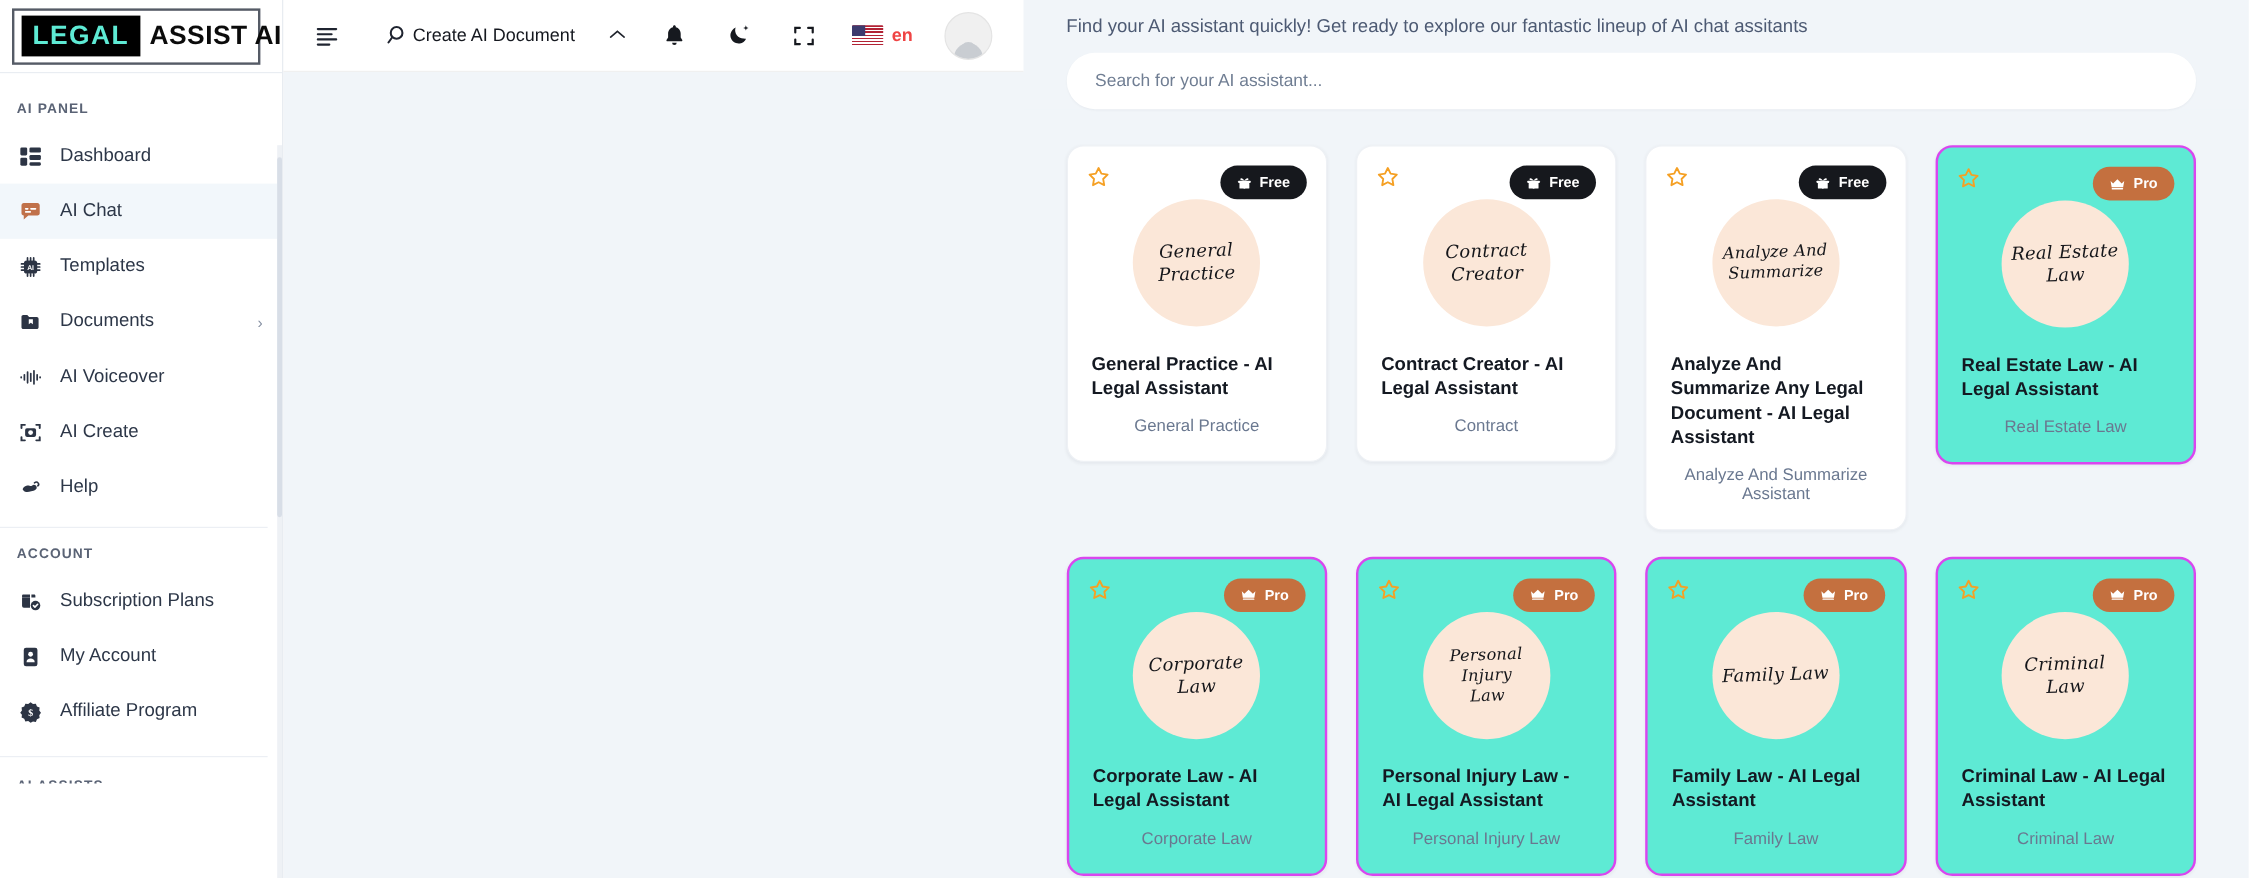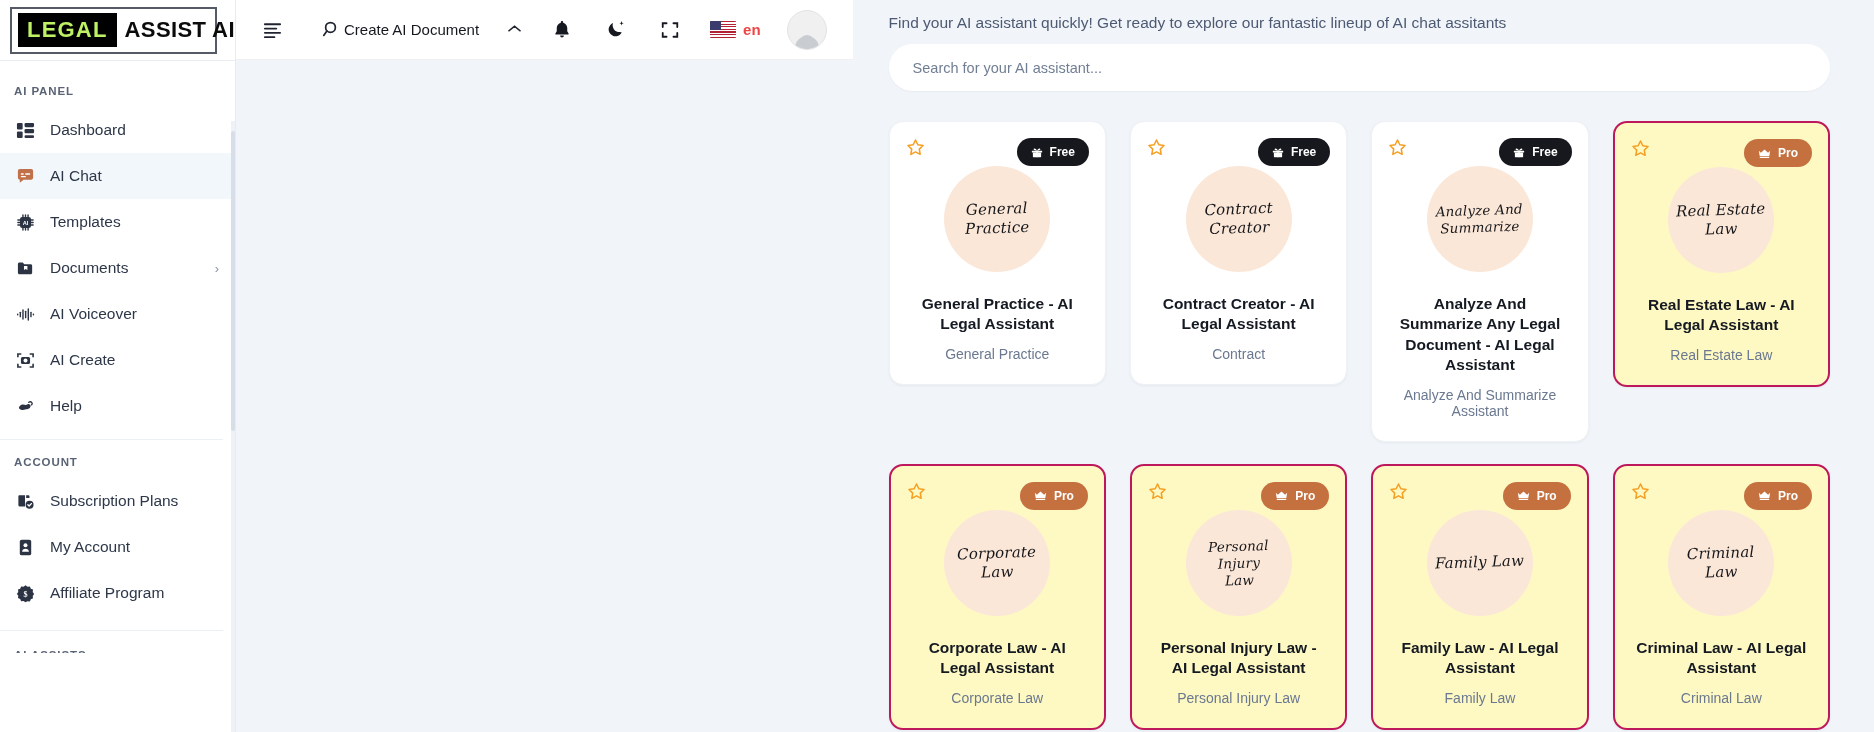--- a/index.html
+++ b/index.html
@@ -25,21 +25,21 @@
     padding: 0 10px;
   }
   .logo-box {
     border: 2px solid #555b66;
     display: flex; align-items: center;
     padding: 5px 9px 5px 6px;
     background: #fff;
     width: 207px; height: 47px;
   }
   .logo-black {
-    background: #000; color: #bef264;
+    background: #000; color: #5eead4;
     font-weight: 700; font-size: 22px; letter-spacing: 1.2px;
     padding: 6px 9px 6px 9px; line-height: 1;
     font-family: "Liberation Sans", sans-serif;
   }
   .logo-rest {
     color: #0b0b0b; font-weight: 800; font-size: 22px;
     letter-spacing: 0.4px; margin-left: 8px; line-height: 1;
     white-space: nowrap;
   }
   .side-divider { height: 1px; background: #e9edf2; margin: 0; }
@@ -150,21 +150,21 @@
   .card {
     background: #ffffff; border-radius: 14px;
     border: 1px solid #eef1f5;
     box-shadow: 0 1px 3px rgba(16,24,40,0.05);
     padding: 16px 16px 22px 16px;
     position: relative; min-height: 242px;
     display: flex; flex-direction: column; align-items: center;
     cursor: pointer;
   }
   .card.pro-selected {
-    background: #fef9c3; border: 2px solid #be185d;
+    background: #5eead4; border: 2px solid #d946ef;
   }
   .card-top {
     position: absolute; left: 0; top: 0; width: 100%;
     display: flex; justify-content: space-between; align-items: flex-start;
     padding: 16px 16px 0 16px;
     pointer-events: none;
   }
   .star { cursor: pointer; pointer-events: auto; }
   .badge {
     display: inline-flex; align-items: center; gap: 7px;
@@ -185,21 +185,21 @@
   .script {
     font-family: "DejaVu Serif", serif;
     font-style: italic; font-weight: 400;
     font-size: 15px; color: #15161a; line-height: 1.25;
     text-align: center; letter-spacing: 0.2px;
     transform: rotate(-2deg);
   }
   .script.sm { font-size: 13.5px; }
   .card-title {
     margin-top: 22px; font-size: 15.5px; font-weight: 700;
-    color: #141922; text-align: center; line-height: 1.32;
+    color: #141922; text-align: left; line-height: 1.32;
     padding: 0 4px;
   }
   .card-sub {
     margin-top: 11px; font-size: 14px; color: #6a7890; text-align: center;
   }
   .card.tall { min-height: 262px; }
 </style>
 </head>
 <body>
 

